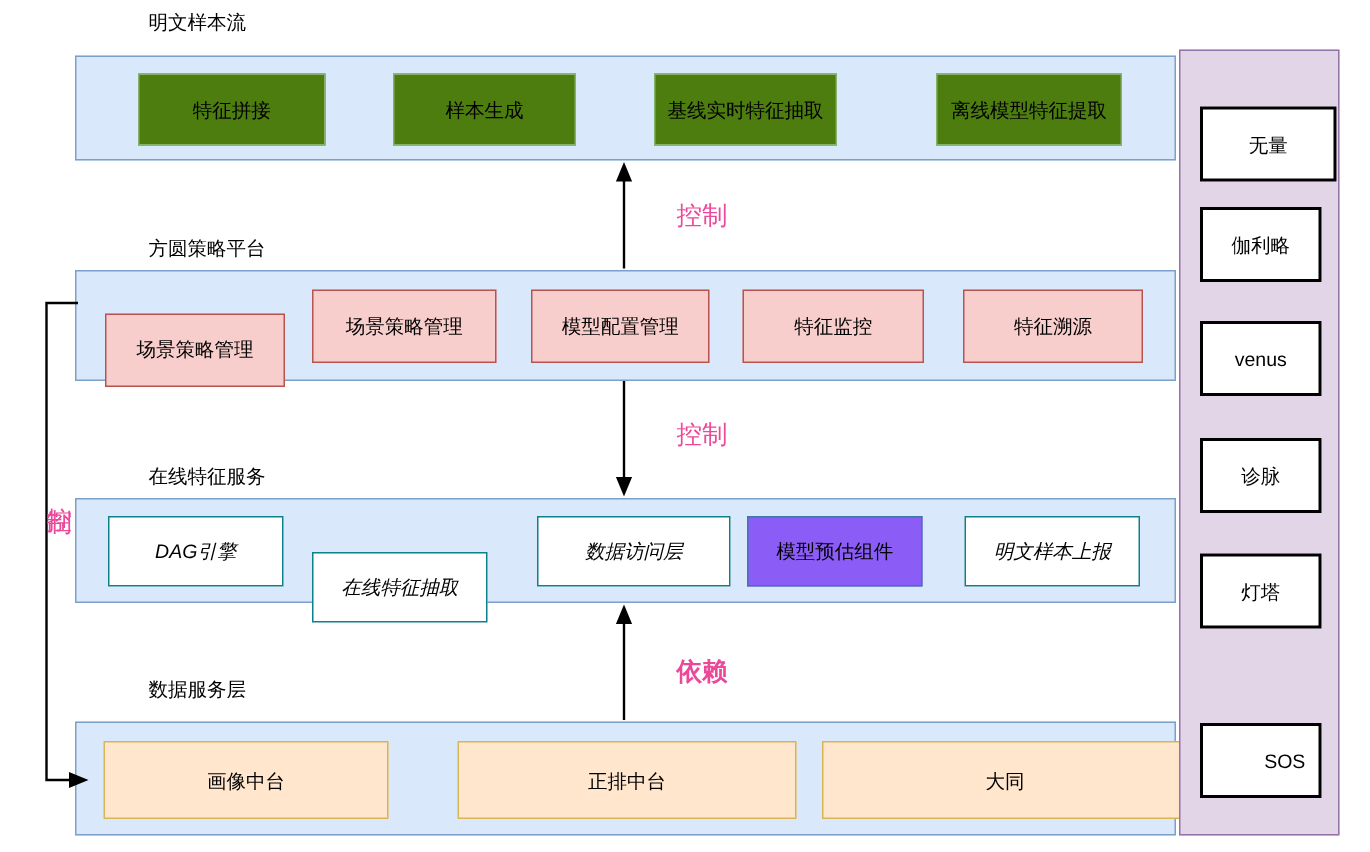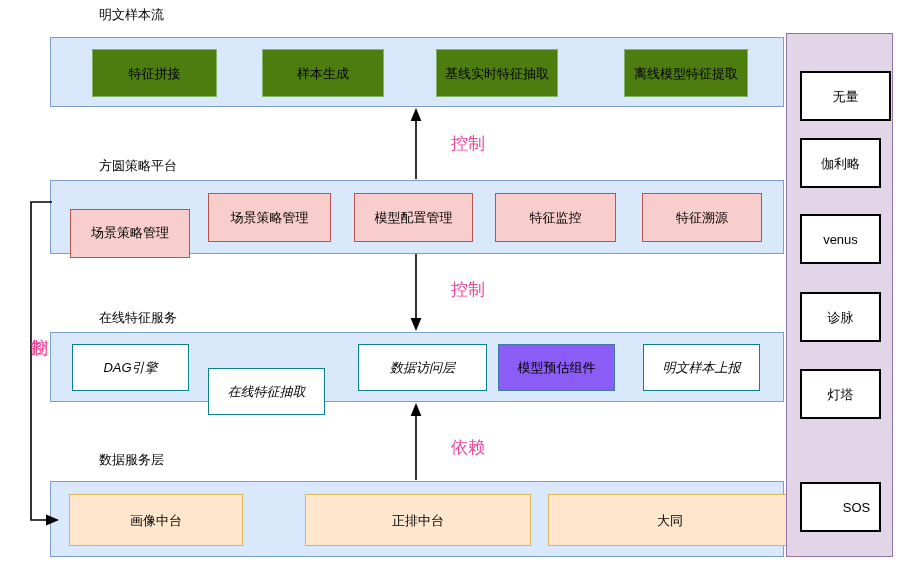--- a/index.html
+++ b/index.html
@@ -135,26 +135,26 @@
     <div class="node blue" style="left:447px; top:11px; width:117px; height:47px;">模型预估组件</div>
     <div class="node teal" style="left:592px; top:11px; width:117px; height:47px;">明文样本上报</div>
   </div>
 
   <div class="conn" style="left:406px; top:402px; width:20px; height:78px;">
     <svg width="20" height="78" viewBox="0 0 20 78">
       <line x1="10" y1="78" x2="10" y2="13" stroke="#000" stroke-width="1.6"></line>
       <polygon points="10,1 4.6,14 15.4,14" fill="#000"></polygon>
     </svg>
   </div>
-  <div class="conn-label" style="left:425px; top:440px;">依赖</div>
+  <div class="conn-label" style="left:425px; top:440px;font-weight:bold;">依赖</div>
 
   <div class="band-title" style="left:99px; top:452px;">数据服务层</div>
 
   <div class="band" style="left:50px; top:481px; width:734px; height:76px;">
-    <div class="node yellow" style="left:18px; top:12px; width:174px; height:52px;text-align:right;">画像中台</div>
+    <div class="node yellow" style="left:18px; top:12px; width:190px; height:52px;text-align:right;">画像中台</div>
     <div class="node yellow" style="left:254px; top:12px; width:226px; height:52px;">正排中台</div>
     <div class="node yellow" style="left:497px; top:12px; width:244px; height:52px;">大同</div>
   </div>
 
   <div class="conn" style="left:22px; top:200px; width:40px; height:322px;">
     <svg width="40" height="322" viewBox="0 0 40 322">
       <path d="M 30 2 L 9 2 L 9 320 L 24 320" fill="none" stroke="#000" stroke-width="1.6"></path>
       <polygon points="37,320 24,314.6 24,325.4" fill="#000"></polygon>
     </svg>
   </div>

